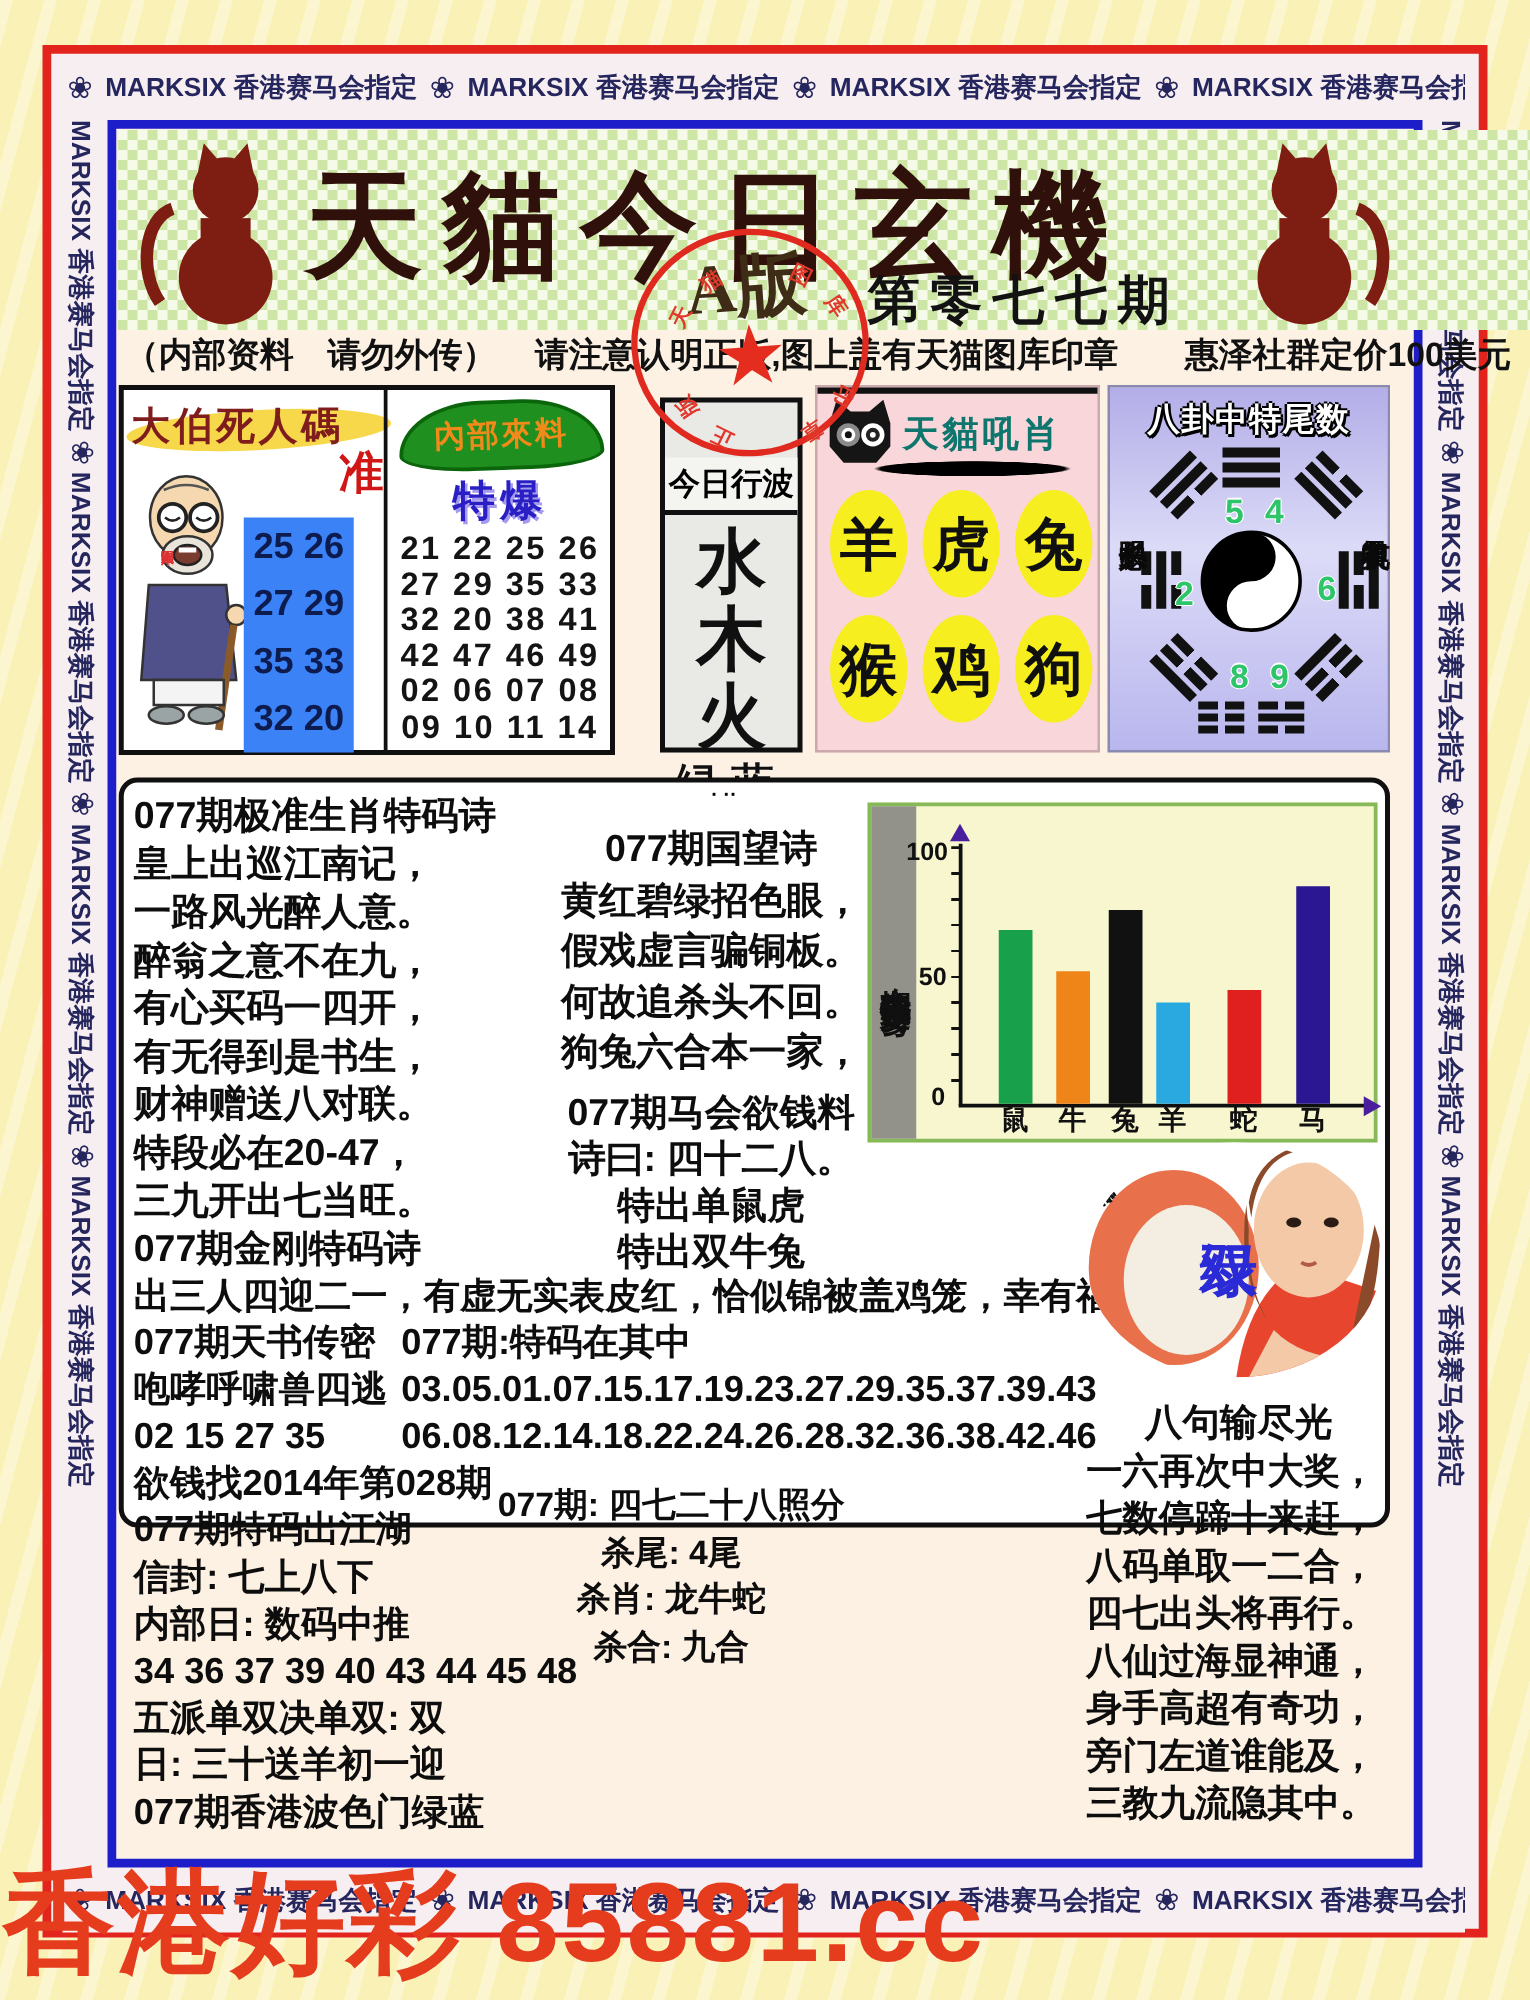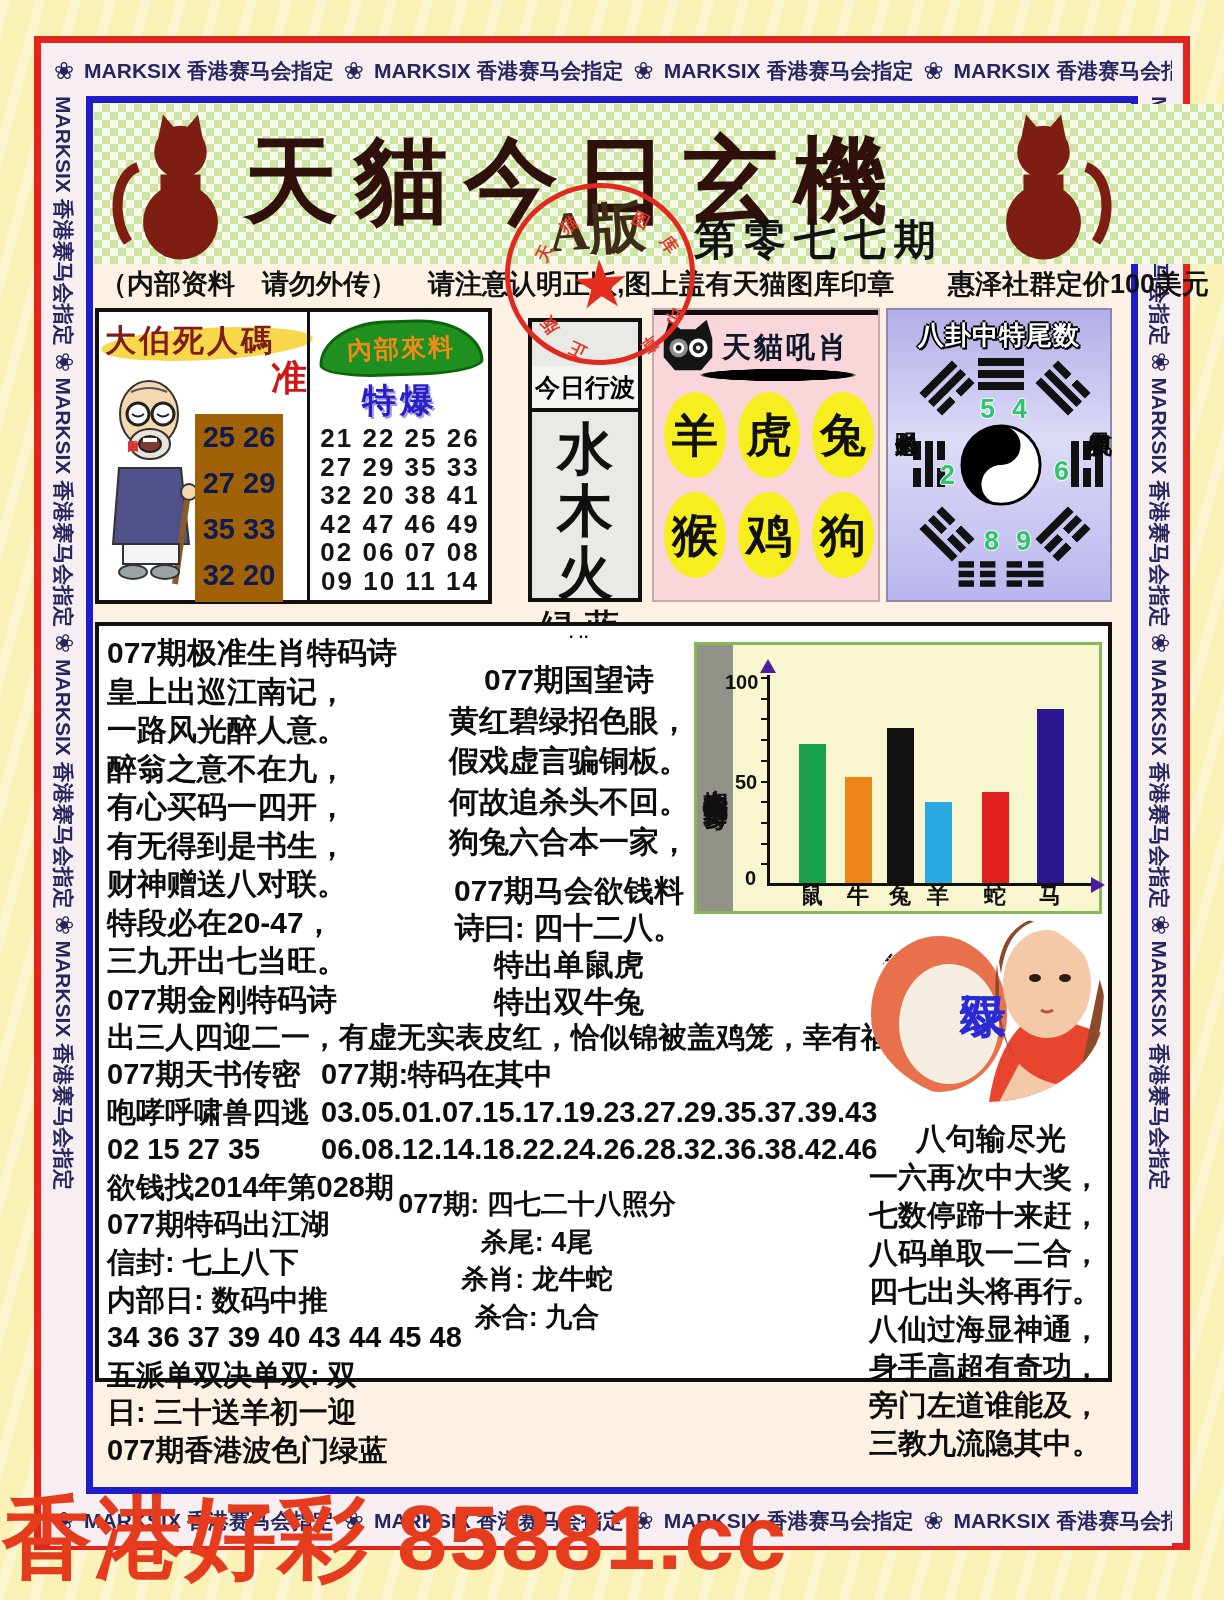--- a/index.html
+++ b/index.html
@@ -20,21 +20,21 @@
   .checker{background:repeating-conic-gradient(#cde6a5 0% 25%,#f6fbe9 0% 50%) 0 0/16px 16px;}
   .title{font-family:"Liberation Serif","DejaVu Serif",serif;font-weight:bold;color:#30100a;
          font-size:94px;letter-spacing:16px;white-space:nowrap;}
   .issue{font-size:42px;font-weight:bold;color:#121212;letter-spacing:8px;}
   .stamp{border:5px solid #e02a1f;border-radius:50%;transform:rotate(-4deg);z-index:6;}
   .stamp .lab{font-family:"Liberation Serif","DejaVu Serif",serif;}
   .ringc{position:absolute;left:50%;top:50%;color:#e0392c;font-size:17px;font-weight:bold;}
   .notice{font-size:27px;font-weight:bold;color:#111;white-space:nowrap;}
   
   .box{border:4px solid #101010;background:#fff;box-sizing:border-box;}
-  .greenpanel{background:#a16207;}
+  .greenpanel{background:#3b82f6;}
   .numline{color:#0d1b4e;font-weight:bold;font-size:29px;line-height:46px;text-align:center;}
   .banner{background:#1f8f1f;border:3px solid #0b660b;border-radius:50% 50% 45% 45% / 95% 95% 30% 30%;
           color:#f08a1a;font-weight:bold;font-size:25px;text-align:center;line-height:50px;letter-spacing:2px;
           transform:rotate(-2deg);}
   .burst{font-size:34px;font-weight:bold;color:#2a1fc4;text-shadow:2px 2px 0 #a49af0;text-align:center;letter-spacing:4px;}
   .nrows{font-size:26px;font-weight:bold;color:#141414;line-height:28.5px;text-align:center;letter-spacing:2px;}
   .xingbo{background:#e9e9e5;}
   .xb-head{height:42px;border-bottom:4px solid #101010;background:#f4f4f0;
            font-size:25px;font-weight:bold;text-align:center;line-height:42px;margin-top:44px;}
   .xb-el{font-size:56px;font-weight:bold;text-align:center;line-height:62px;color:#101010;}
@@ -203,21 +203,21 @@
     <div class="abs" style="left:0;top:0;width:100%;height:5px;background:#101010;"></div>
     <svg class="abs" style="left:6px;top:8px;" width="56" height="56" viewBox="0 0 60 60">
       <polygon points="4,22 10,2 22,12 38,12 50,2 56,22 56,42 44,56 16,56 4,42" fill="#151515"></polygon>
       <circle cx="20" cy="32" r="10" fill="#8a8a8a"></circle>
         <circle cx="20" cy="32" r="6" fill="#fff"></circle>
         <circle cx="20" cy="32" r="3" fill="#111"></circle>
       <circle cx="41" cy="32" r="10" fill="#fff"></circle>
         <circle cx="41" cy="32" r="6" fill="#222"></circle>
         <circle cx="41" cy="32" r="2.5" fill="#fff"></circle>
     </svg>
-    <div class="abs" style="left:68px;top:18px;font-size:29px;font-weight:bold;color:#0f172a;letter-spacing:3px;">天貓吼肖</div>
+    <div class="abs" style="left:68px;top:18px;font-size:29px;font-weight:bold;color:#0f766e;letter-spacing:3px;">天貓吼肖</div>
     <div class="abs" style="left:34px;top:58px;width:180px;height:14px;background:radial-gradient(ellipse,#000 0 58%,transparent 62%);"></div>
     <div class="abs oval" style="left:10px;top:82px;width:62px;height:86px;line-height:86px;">羊</div>
     <div class="abs oval" style="left:84px;top:82px;width:62px;height:86px;line-height:86px;">虎</div>
     <div class="abs oval" style="left:158px;top:82px;width:62px;height:86px;line-height:86px;">兔</div>
     <div class="abs oval" style="left:10px;top:182px;width:62px;height:86px;line-height:86px;">猴</div>
     <div class="abs oval" style="left:84px;top:182px;width:62px;height:86px;line-height:86px;">鸡</div>
     <div class="abs oval" style="left:158px;top:182px;width:62px;height:86px;line-height:86px;">狗</div>
   </div>
 
   <div class="abs bagua" style="left:886px;top:308px;width:226px;height:294px;">
@@ -277,21 +277,21 @@
     <svg class="abs" style="left:72px;top:114px;" width="82" height="82" viewBox="0 0 86 86">
       <circle cx="43" cy="43" r="41" fill="#fff" stroke="#000" stroke-width="3"></circle>
       <path d="M43,2 a41,41 0 0 0 0,82 a20.5,20.5 0 0 1 0,-41 a20.5,20.5 0 0 0 0,-41" fill="#000"></path>
       <circle cx="43" cy="22.5" r="7" fill="#000"></circle>
       <circle cx="43" cy="63.5" r="7" fill="#fff"></circle>
     </svg>
     <div class="abs vtext" style="left:4px;top:104px;font-size:23px;">长跟必中</div>
     <div class="abs vtext" style="left:198px;top:104px;font-size:23px;">祝君中奖</div>
   </div>
 
-  <div class="abs mainbox" style="left:95px;top:622px;width:1017px;height:760px;">
+  <div class="abs mainbox" style="left:95px;top:622px;width:1017px;height:600px;border-radius:15px;">
 
     <div class="abs poem" style="left:8px;top:8px;">
       <div>077期极准生肖特码诗</div>
       <div>皇上出巡江南记，</div>
       <div>一路风光醉人意。</div>
       <div>醉翁之意不在九，</div>
       <div>有心买码一四开，</div>
       <div>有无得到是书生，</div>
       <div>财神赠送八对联。</div>
       <div>特段必在20-47，</div>

